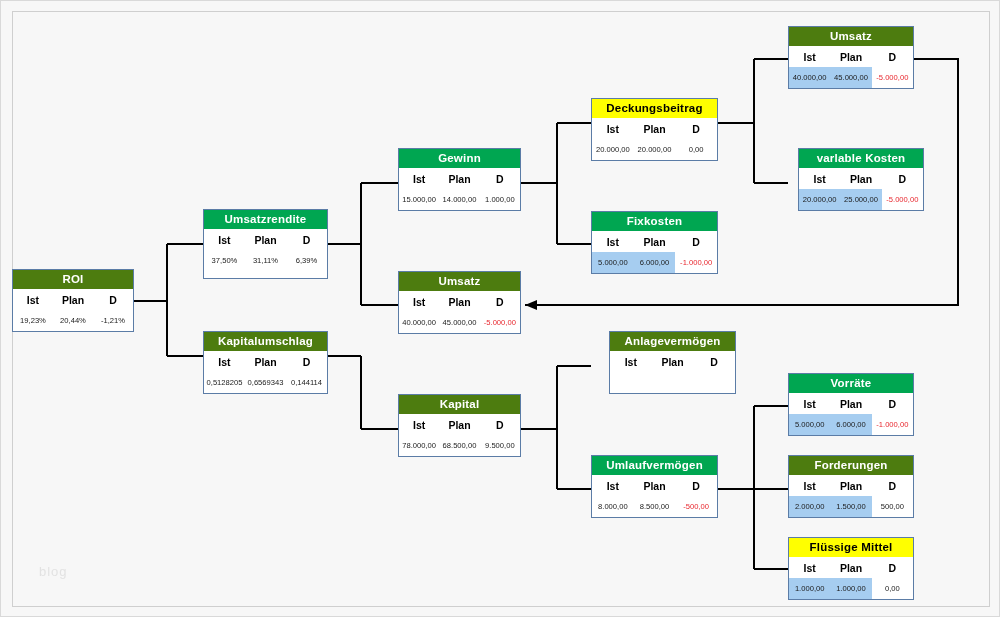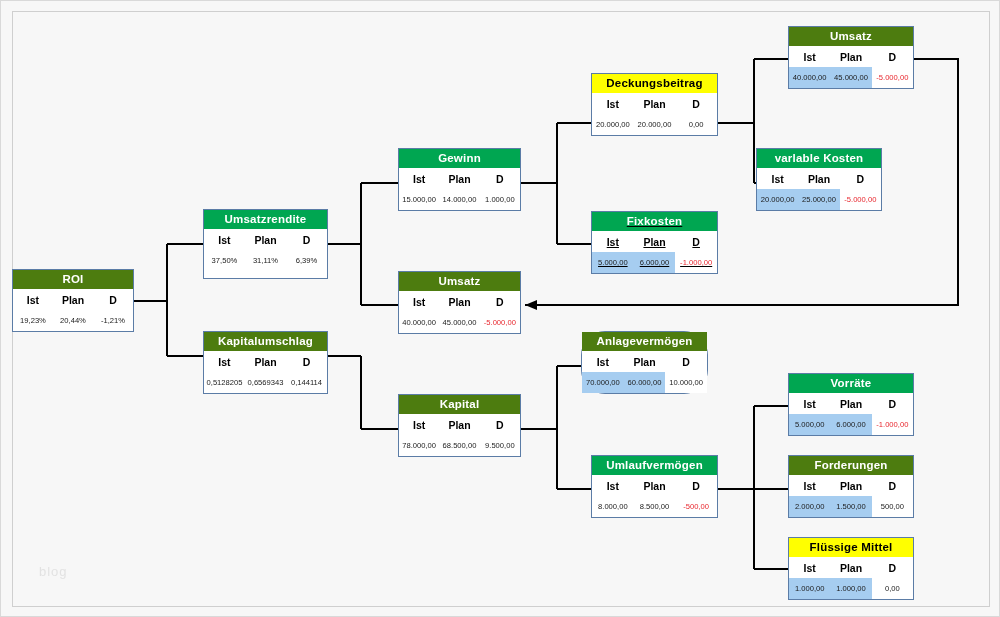--- a/index.html
+++ b/index.html
@@ -231,69 +231,64 @@
       </tr>
       <tr class="vals">
         <td>78.000,00</td>
         <td>68.500,00</td>
         <td>9.500,00</td>
       </tr>
     </tbody>
       </table>
   </div>
 
-  <div class="node" style="left:590px;top:72px;width:127px;height:63px;">
+  <div class="node" style="left:590px;top:97px;width:127px;height:63px;">
     <div class="hdr yellow">Deckungsbeitrag</div>
     <table>
       <tbody>
           <tr class="head">
         <td>Ist</td>
         <td>Plan</td>
         <td>D</td>
       </tr>
       <tr class="vals">
         <td>20.000,00</td>
         <td>20.000,00</td>
         <td>0,00</td>
       </tr>
     </tbody>
       </table>
   </div>
 
-  <div class="node" style="left:590px;top:210px;width:127px;height:63px;text-decoration:underline;">
+  <div class="node" style="left:590px;top:210px;width:127px;height:63px;">
     <div class="hdr green">Fixkosten</div>
     <table>
       <tbody>
           <tr class="head">
         <td>Ist</td>
         <td>Plan</td>
         <td>D</td>
       </tr>
       <tr class="vals">
         <td class="hl">5.000,00</td>
         <td class="hl">6.000,00</td>
         <td class="neg">-1.000,00</td>
       </tr>
     </tbody>
       </table>
   </div>
 
-  <div class="node" style="left:580px;top:330px;width:127px;height:63px;border-radius:24px;">
+  <div class="node" style="left:608px;top:330px;width:127px;height:63px;">
     <div class="hdr red">Anlagevermögen</div>
     <table>
       <tbody>
           <tr class="head">
         <td>Ist</td>
         <td>Plan</td>
         <td>D</td>
-      </tr>
-      <tr class="vals">
-        <td class="hl">70.000,00</td>
-        <td class="hl">60.000,00</td>
-        <td>10.000,00</td>
       </tr>
     </tbody>
       </table>
   </div>
 
   <div class="node" style="left:590px;top:454px;width:127px;height:63px;">
     <div class="hdr green">Umlaufvermögen</div>
     <table>
       <tbody>
           <tr class="head">
@@ -321,21 +316,21 @@
       </tr>
       <tr class="vals">
         <td class="hl">40.000,00</td>
         <td class="hl">45.000,00</td>
         <td class="neg">-5.000,00</td>
       </tr>
     </tbody>
       </table>
   </div>
 
-  <div class="node" style="left:755px;top:147px;width:126px;height:63px;">
+  <div class="node" style="left:797px;top:147px;width:126px;height:63px;">
     <div class="hdr green">varlable Kosten</div>
     <table>
       <tbody>
           <tr class="head">
         <td>Ist</td>
         <td>Plan</td>
         <td>D</td>
       </tr>
       <tr class="vals">
         <td class="hl">20.000,00</td>

